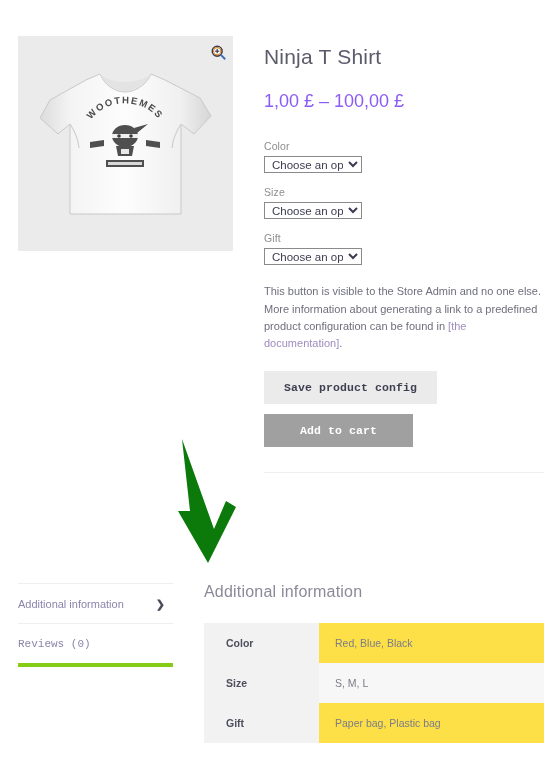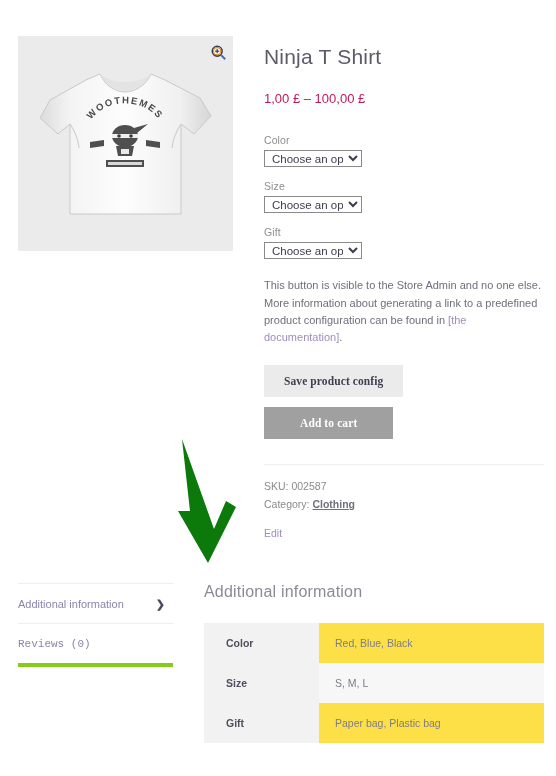--- a/index.html
+++ b/index.html
@@ -27,21 +27,21 @@
     width: 17px; height: 17px;
     cursor: pointer;
   }
 
   
   .summary { position: absolute; left: 264px; top: 44px; width: 280px; }
   .product-title {
     font-size: 21px; font-weight: 400; color: #5b5b6b;
     margin: 0 0 22px 0; line-height: 1.2; letter-spacing: .2px;
   }
-  .price { font-size: 13px; color: #be185d; margin: 0 0 28px 0; }
+  .price { font-size: 18px; color: #8b5cf6; margin: 0 0 28px 0; }
 
   .variations { margin: 0; padding: 0; }
   .var-row { margin-bottom: 13px; }
   .var-label {
     display:block; font-size: 10.5px; color: #8e8e8e;
     margin-bottom: 3px; letter-spacing: .1px;
   }
   select.var-select {
     font-family: "Liberation Sans", sans-serif;
     font-size: 11.5px;
@@ -58,21 +58,21 @@
   }
 
   .admin-note {
     font-size: 11px; line-height: 1.58; color: #6f6f7d;
     margin: 18px 0 18px 0; width: 278px;
   }
   .admin-note a { color: #a08cbe; text-decoration: none; }
 
   .btn {
     display:inline-block; border: none; cursor: pointer;
-    font-family: Liberation Serif, serif;
+    font-family: Liberation Mono, monospace;
     font-weight: 700; letter-spacing: .1px; text-align: right;
   }
   .btn-save {
     background: #ebebeb; color: #3f3f52;
     font-size: 11.5px; padding: 10px 20px;
     margin-bottom: 10px;
   }
   .btn-cart {
     background: #a0a0a0; color: #ffffff;
     font-size: 11.5px; padding: 10px 36px;
@@ -223,31 +223,20 @@
     </div>
 
     <p class="admin-note"><span>This button is visible to the Store Admin and no one else. More information about generating a link to a predefined product configuration can be found in </span><a href="#">[the documentation]</a><span>.</span></p>
 
     <button class="btn btn-save">Save product config</button>
 
     <button class="btn btn-cart">Add to cart</button>
 
     <hr class="meta-divider">
 
-    <div class="meta">
-      <div>
-        <span>SKU:</span>
-        <span>002587</span>
-      </div>
-      <div>
-        <span>Category:</span>
-        <a class="cat" href="#">Clothing</a>
-      </div>
-      <a class="edit" href="#">Edit</a>
-    </div>
 
   </div>
 
   <div class="arrow-annotation">
     <svg width="80" height="128" viewBox="0 0 80 128">
       <path d="M14 2 L46 92 L58 64 L68 70 L40 126 L10 74 L22 74 L14 2 Z" fill="#0b7a0b"></path>
     </svg>
   </div>
 
   <div class="tabs">

